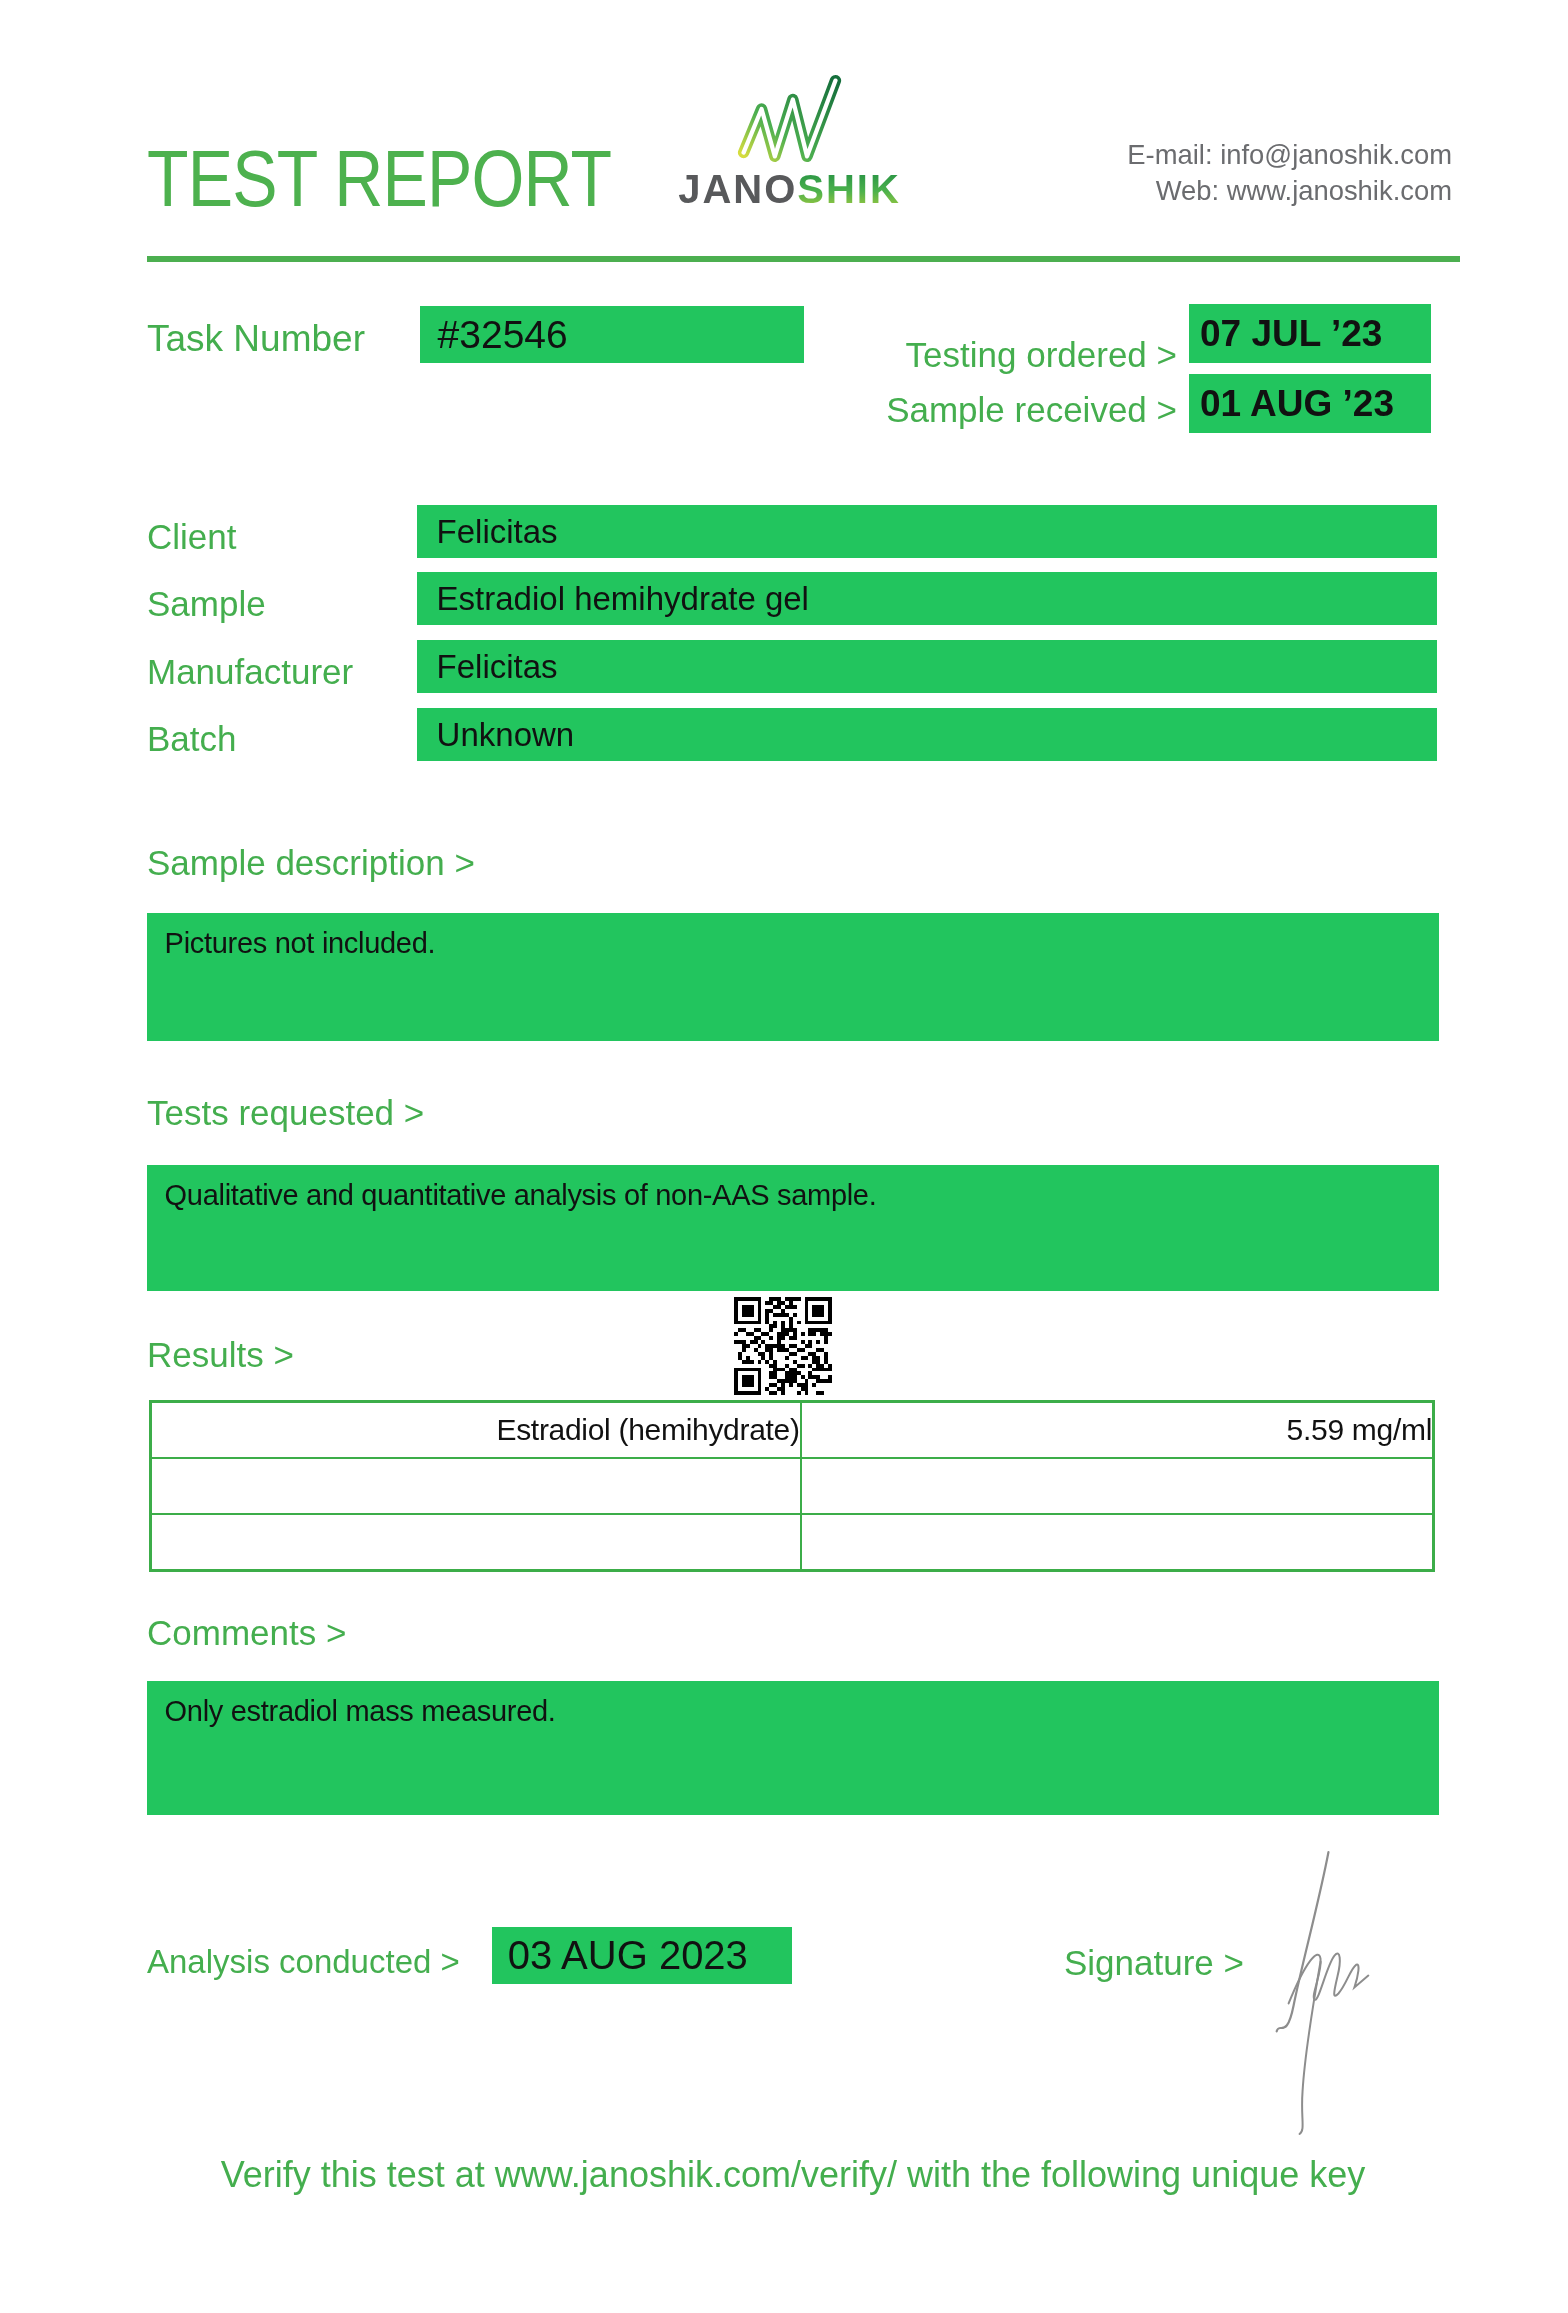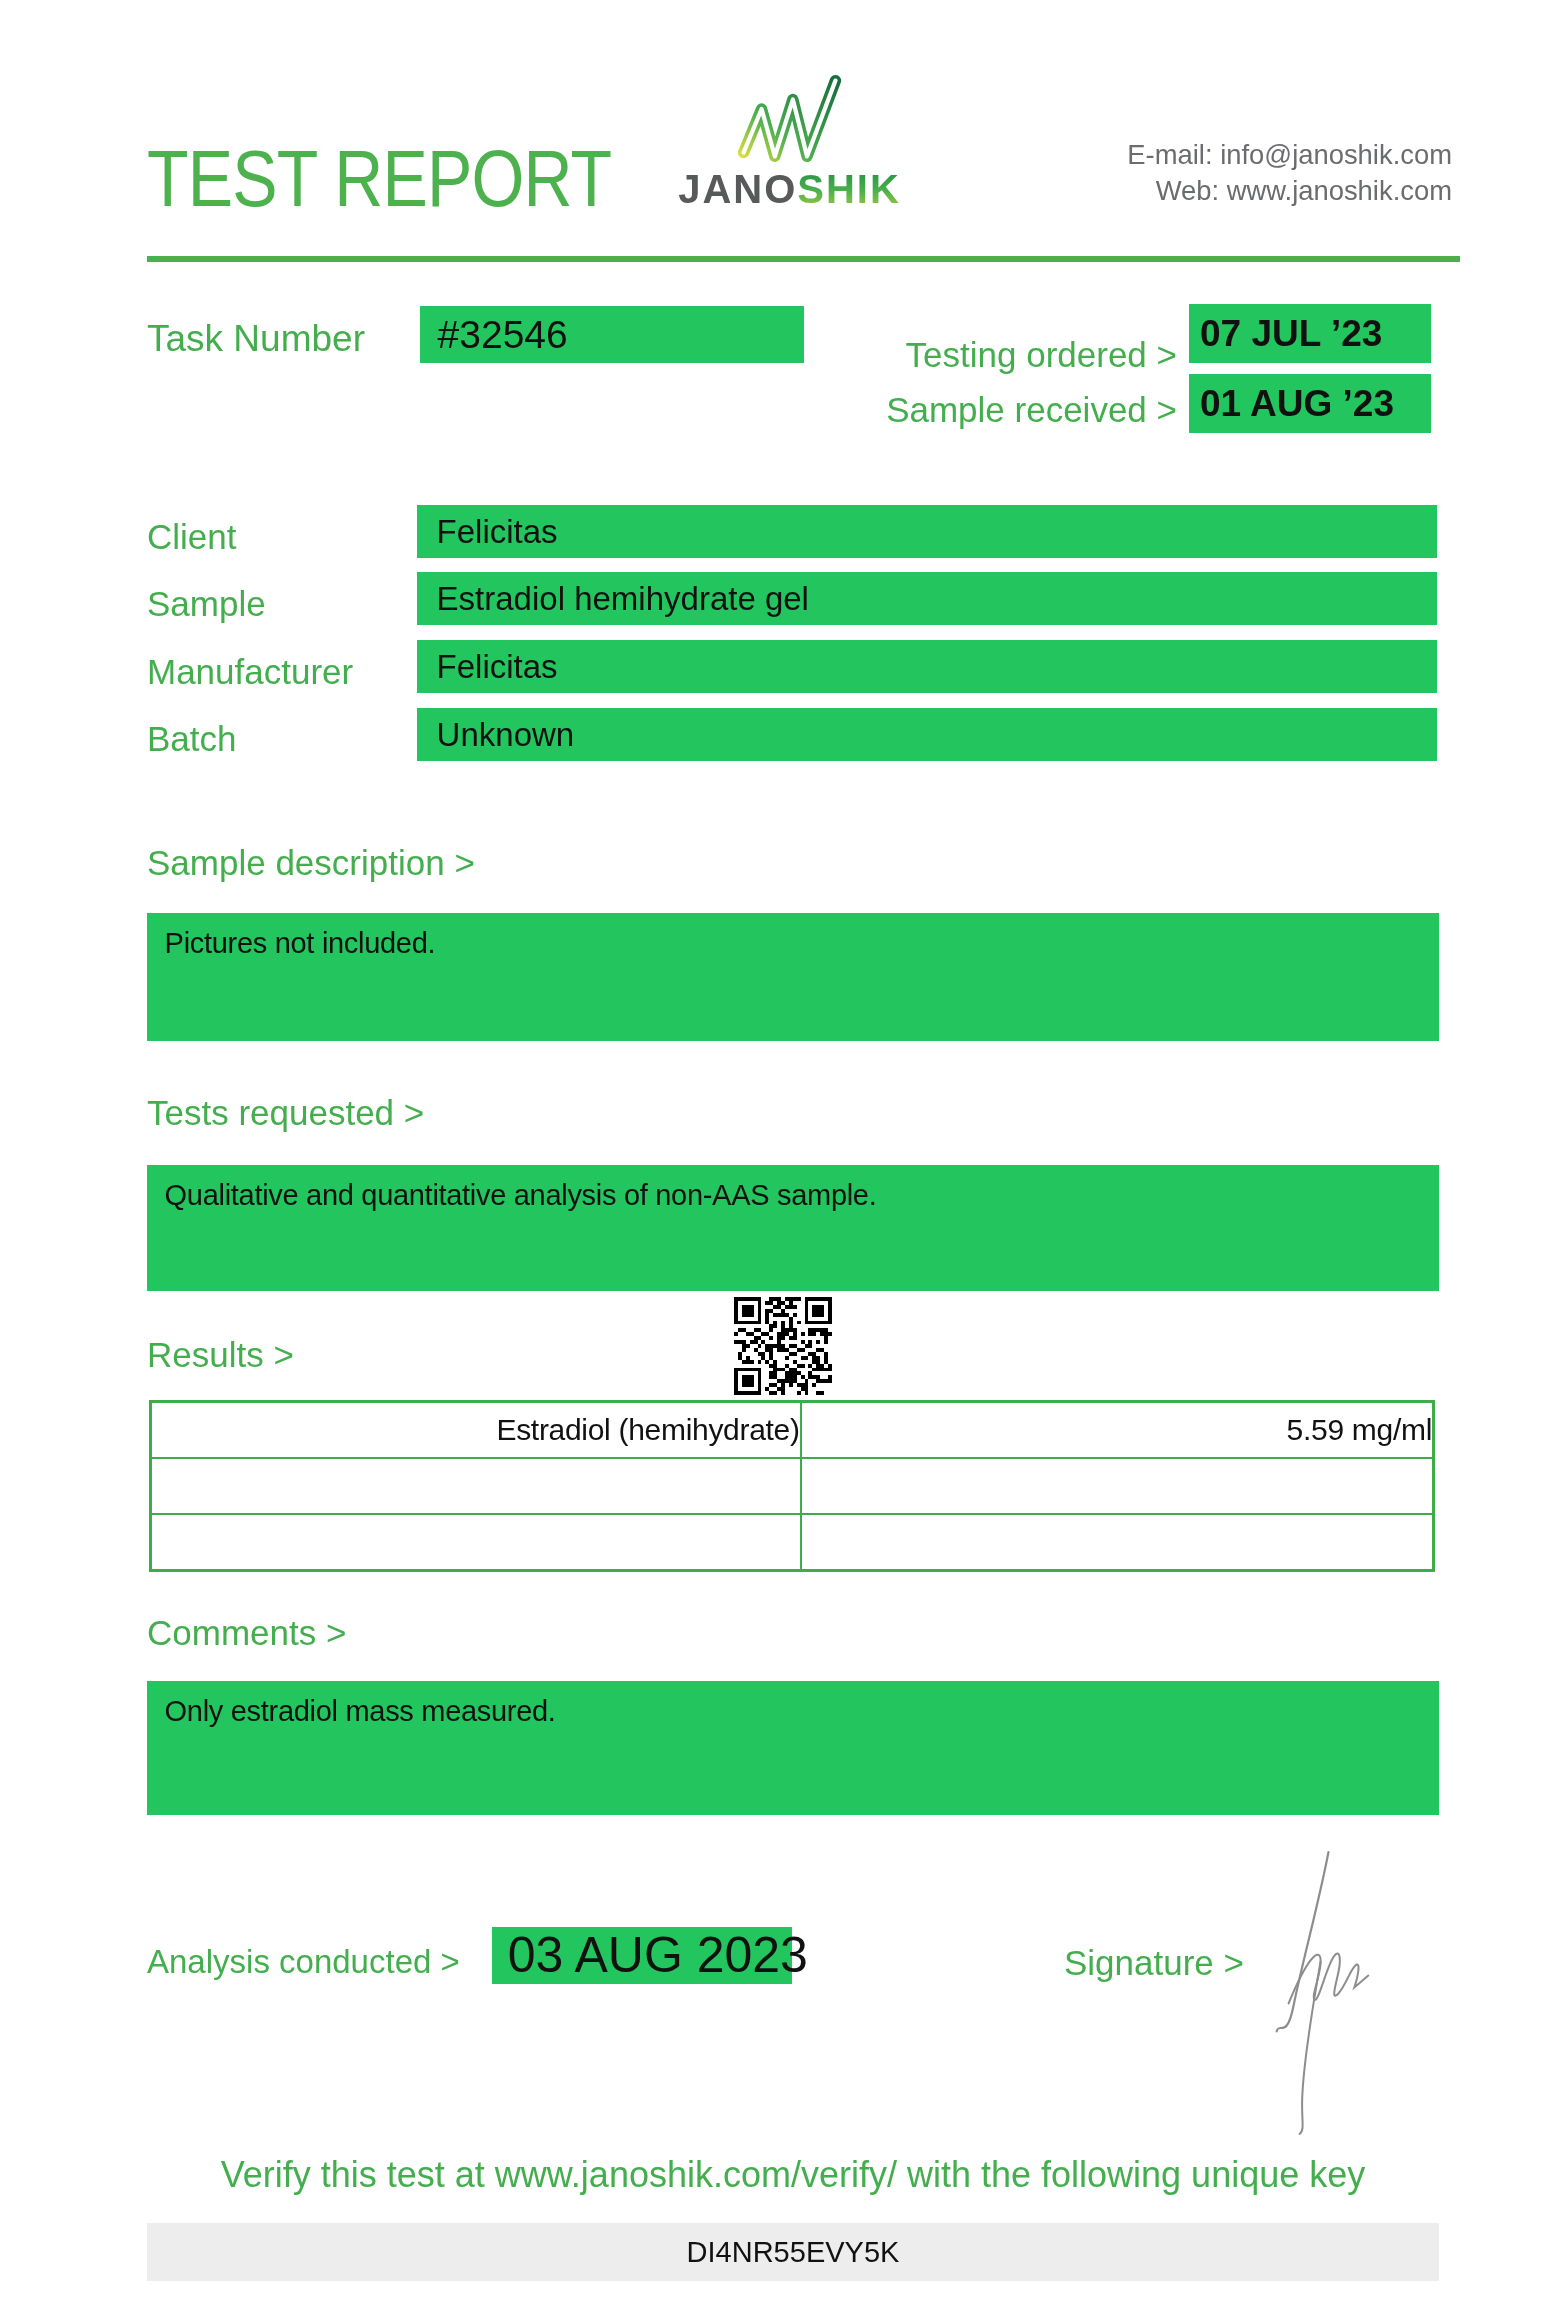--- a/index.html
+++ b/index.html
@@ -49,21 +49,21 @@
     left:149px;top:1400px;width:1286px;border-collapse:collapse;
     border:3.9px solid #3cad49;table-layout:fixed;
   }
   .results-table td{
     border:2.9px solid #3cad49;height:54px;font-size:30px;padding:0 0 0 15.7px;
     letter-spacing:-0.3px;white-space:nowrap;overflow:hidden;text-align:right;
   }
   .results-table td.col1{width:632px;}
   
   .analysis-label{left:147px;top:1943px;font-size:33px;}
-  .analysis-box{left:492px;top:1927px;width:300px;height:57px;line-height:57px;font-size:50px;font-weight:500;padding-left:15.7px;box-sizing:border-box;white-space:nowrap;}
+  .analysis-box{left:492px;top:1927px;width:300px;height:57px;line-height:57px;font-size:40px;font-weight:500;padding-left:15.7px;box-sizing:border-box;white-space:nowrap;}
   .signature-label{left:1064px;top:1943px;font-size:35px;}
   .signature{left:1269px;top:1848px;}
   .verify-text{left:147px;top:2154px;width:1292px;text-align:center;font-size:36px;white-space:nowrap;}
   .key-bar{left:147px;top:2223px;width:1292px;height:58px;line-height:58px;text-align:center;font-size:29px;background:#ededed;}
 </style>
 </head>
 <body>
 
 <div class="page">
 
@@ -451,16 +451,15 @@
 
   <svg class="abs signature" width="103" height="289" viewBox="0 0 100 290">
     <g fill="none" stroke="#8d8d8d" stroke-linecap="round">
       <path stroke-width="2.2" d="M58 4 C49 52 31 118 23 158 C16 193 9 174 6 184"></path>
       <path stroke-width="2" d="M18 156 C35 114 48 99 50 111 C52 124 40 149 44 152 C48 156 56 118 64 108 C70 101 71 113 67 129 C63 146 62 152 68 146 C76 137 80 121 86 117 C90 115 88 128 84 140 L98 128"></path>
       <path stroke-width="2" d="M50 114 C42 160 34 210 32 244 C30 271 35 283 29 287"></path>
     </g>
   </svg>
 
   <div class="abs green verify-text">Verify this test at www.janoshik.com/verify/ with the following unique key</div>
-  <div class="abs key-bar"><span>DI4NR55EVY5K</span></div>
 
 </div>
 
 
 </body></html>

